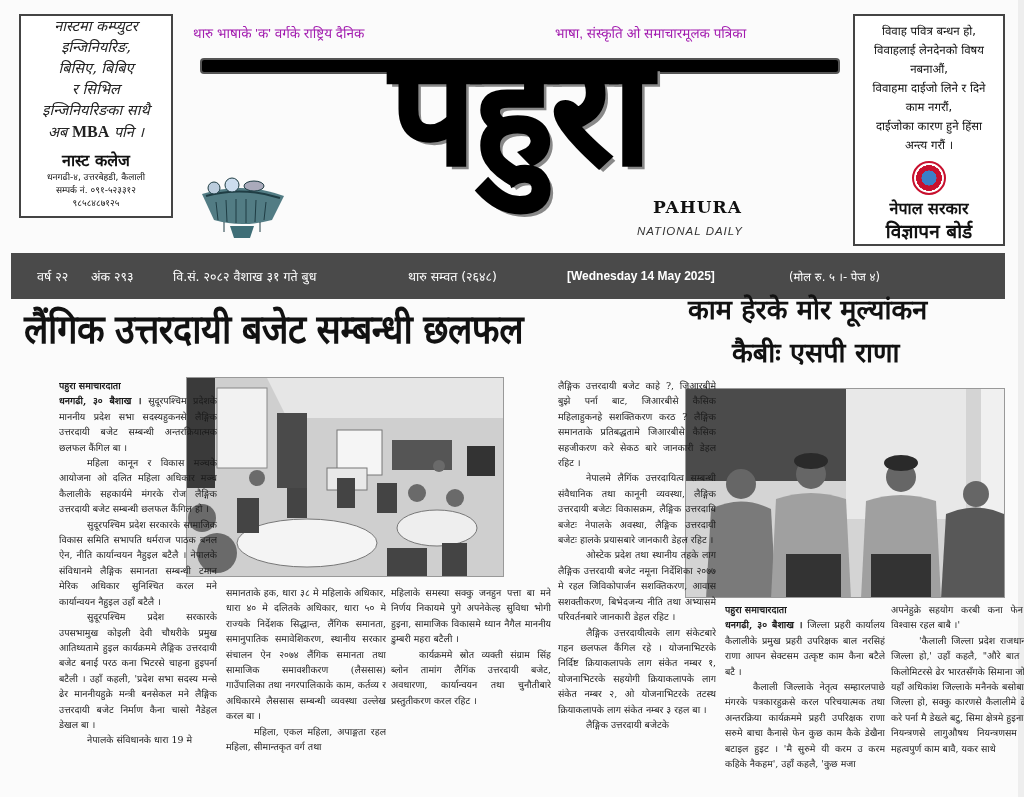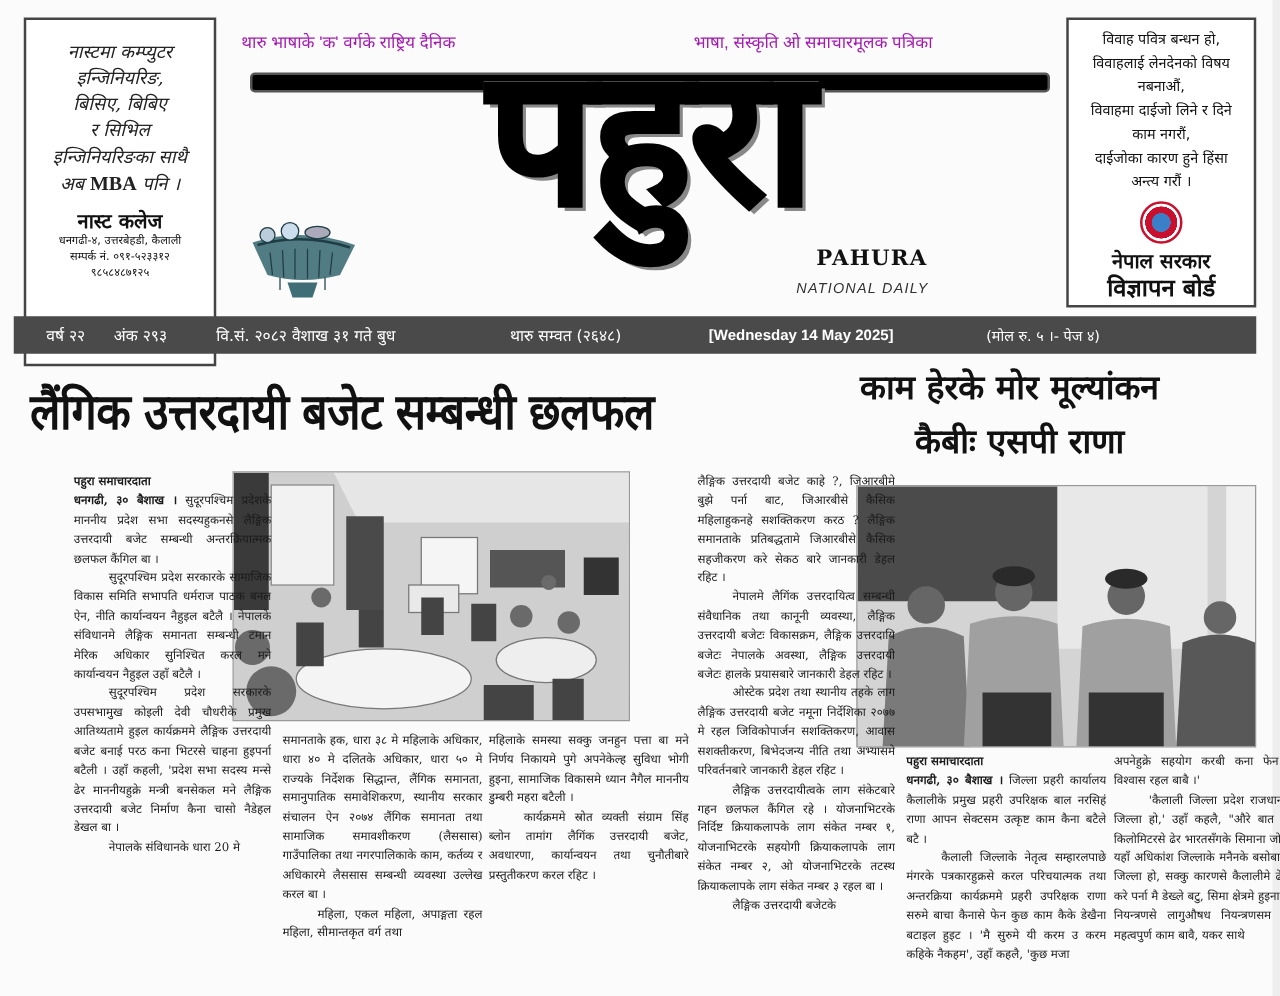--- a/index.html
+++ b/index.html
@@ -1,20 +1,20 @@
 <!DOCTYPE html>
 <html><head>
 <meta charset="utf-8">
 <style>
   * { box-sizing: border-box; margin: 0; padding: 0; }
   html, body { width: 1024px; height: 797px; overflow: hidden; background: #fbfbfb; }
   body { font-family: "DejaVu Sans", "Liberation Sans", sans-serif; color: #111; position: relative; }
 
   .ad-box { position: absolute; border: 2px solid #444; background: #fff; text-align: center; }
-  #ad-left { left: 19px; top: 14px; width: 154px; height: 279px; padding: 16px 3px; }
+  #ad-left { left: 19px; top: 14px; width: 154px; height: 204px; padding: 0 3px; }
   #ad-left .ad-line { font-family: "DejaVu Serif", serif; font-style: italic; font-size: 14.5px; line-height: 21px; color: #222; }
   #ad-left .ad-line b { font-style: normal; font-family: "Liberation Serif", serif; font-weight: bold; font-size: 16px; }
   #ad-left .college { font-weight: bold; font-size: 16px; margin-top: 6px; }
   #ad-left .small { font-size: 9px; line-height: 13px; }
 
   #ad-right { left: 853px; top: 14px; width: 152px; height: 232px; padding: 6px 2px; }
   #ad-right .ad-line { font-family: "DejaVu Sans", sans-serif; font-size: 11.5px; line-height: 19px; }
   #ad-right .emblem { width: 34px; height: 34px; margin: 6px auto 4px; border-radius: 50%; background: radial-gradient(circle, #3a7fc8 0 35%, #c8102e 36% 60%, #fff 61%); border: 2px solid #c8102e; }
   #ad-right .gov { font-weight: bold; font-size: 16px; line-height: 20px; }
   #ad-right .board { font-weight: bold; font-size: 19px; line-height: 24px; }
@@ -31,21 +31,21 @@
     -webkit-text-stroke: 3px #000;
     text-shadow: 4px 4px 0 #888, -1px -1px 0 #fff;
   }
   #masthead .bar { position: absolute; left: 0; top: 12px; width: 640px; height: 16px; background: #000; border: 2px solid #555; border-radius: 4px; }
 
   #basket { position: absolute; left: 192px; top: 176px; width: 100px; height: 66px; }
 
   #pahura-en { position: absolute; left: 653px; top: 197px; font-family: "DejaVu Serif", serif; font-weight: bold; font-size: 17px; letter-spacing: 1px; }
   #national-daily { position: absolute; left: 637px; top: 225px; font-family: Liberation Sans, sans-serif; font-style: italic; font-size: 11.5px; letter-spacing: 1px; color: #333; }
 
-  #dateline { position: absolute; left: 11px; top: 253px; width: 994px; height: 30px; background: #4a4a4a; color: #fff; font-size: 12.5px; display: flex; align-items: center; }
+  #dateline { position: absolute; left: 11px; top: 253px; width: 994px; height: 46px; background: #4a4a4a; color: #fff; font-size: 12.5px; display: flex; align-items: center; }
   #dateline span { position: absolute; white-space: nowrap; }
 
   #headline-main { position: absolute; left: 24px; top: 300px; font-size: 40px; font-weight: bold; letter-spacing: -0.5px; font-family: "DejaVu Sans Condensed", "DejaVu Sans", sans-serif; transform: scaleX(0.9); transform-origin: left; }
   #headline-right-1 { position: absolute; left: 688px; top: 290px; font-size: 27px; font-weight: bold; }
   #headline-right-2 { position: absolute; left: 732px; top: 333px; font-size: 27px; font-weight: bold; }
 
   .col { position: absolute; font-family: "DejaVu Serif", serif; font-size: 9.4px; line-height: 15.4px; text-align: justify; color: #1a1a1a; overflow: hidden; margin-left: 40px; }
   .col p { text-indent: 0; }
   .col p.ind { text-indent: 28px; }
   .col .byline { font-weight: bold; }
@@ -193,23 +193,24 @@
     <path d="M180 112 Q215 100 250 112 L255 210 L175 210 Z" fill="#a0a0a0"></path>
     <path d="M260 125 Q290 112 318 125 L318 210 L255 210 Z" fill="#585858"></path>
     <rect x="100" y="165" width="55" height="45" fill="#333"></rect>
     <rect x="185" y="165" width="60" height="45" fill="#333"></rect>
   </svg>
 </div>
 
 <div class="col" id="col1">
   <p class="byline">पहुरा समाचारदाता</p>
   <p><b>धनगढी, ३० बैशाख ।</b><span> सुदूरपश्चिम प्रदेशके माननीय प्रदेश सभा सदस्यहुकनसे लैङ्गिक उत्तरदायी बजेट सम्बन्धी अन्तरक्रियात्मक छलफल कैंगिल बा ।</span></p>
+  <p class="ind">महिला कानून र विकास मञ्चके आयोजना ओ दलित महिला अधिकार मञ्च कैलालीके सहकार्यमे मंगरके रोज लैङ्गिक उत्तरदायी बजेट सम्बन्धी छलफल कैंगिल हो ।</p>
   <p class="ind">सुदूरपश्चिम प्रदेश सरकारके सामाजिक विकास समिति सभापति धर्मराज पाठक बनल ऐन, नीति कार्यान्वयन नैहुइल बटैलै । नेपालके संविधानमे लैङ्गिक समानता सम्बन्धी टमान मेरिक अधिकार सुनिश्चित करल मने कार्यान्वयन नैहुइल उहाँ बटैलै ।</p>
   <p class="ind">सुदूरपश्चिम प्रदेश सरकारके उपसभामुख कोइली देवी चौधरीके प्रमुख आतिथ्यतामे हुइल कार्यक्रममे लैङ्गिक उत्तरदायी बजेट बनाई परठ कना भिटरसे चाहना हुइपर्ना बटैली । उहाँ कहली, 'प्रदेश सभा सदस्य मन्से ढेर माननीयहुक्रे मन्त्री बनसेकल मने लैङ्गिक उत्तरदायी बजेट निर्माण कैना चासो नैडेहल डेखल बा ।</p>
-  <p class="ind">नेपालके संविधानके धारा 20 मे</p>
+  <p class="ind">नेपालके संविधानके धारा 19 मे</p>
 </div>
 
 <div class="col" id="col2">
   <p>समानताके हक, धारा ३८ मे महिलाके अधिकार, धारा ४० मे दलितके अधिकार, धारा ५० मे राज्यके निर्देशक सिद्धान्त, लैंगिक समानता, समानुपातिक समावेशिकरण, स्थानीय सरकार संचालन ऐन २०७४ लैंगिक समानता तथा सामाजिक समावशीकरण (लैससास) गाउँपालिका तथा नगरपालिकाके काम, कर्तव्य र अधिकारमे लैससास सम्बन्धी व्यवस्था उल्लेख करल बा ।</p>
   <p class="ind">महिला, एकल महिला, अपाङ्गता रहल महिला, सीमान्तकृत वर्ग तथा</p>
 </div>
 
 <div class="col" id="col3">
   <p>महिलाके समस्या सक्कु जनहुन पत्ता बा मने निर्णय निकायमे पुगे अपनेकेल्ह सुविधा भोगी हुइना, सामाजिक विकासमे ध्यान नैगैल माननीय डुम्बरी महरा बटैली ।</p>
   <p class="ind">कार्यक्रममे स्रोत व्यक्ती संग्राम सिंह ब्लोन तामांग लैगिंक उत्तरदायी बजेट, अवधारणा, कार्यान्वयन तथा चुनौतीबारे प्रस्तुतीकरण करल रहिट ।</p>

